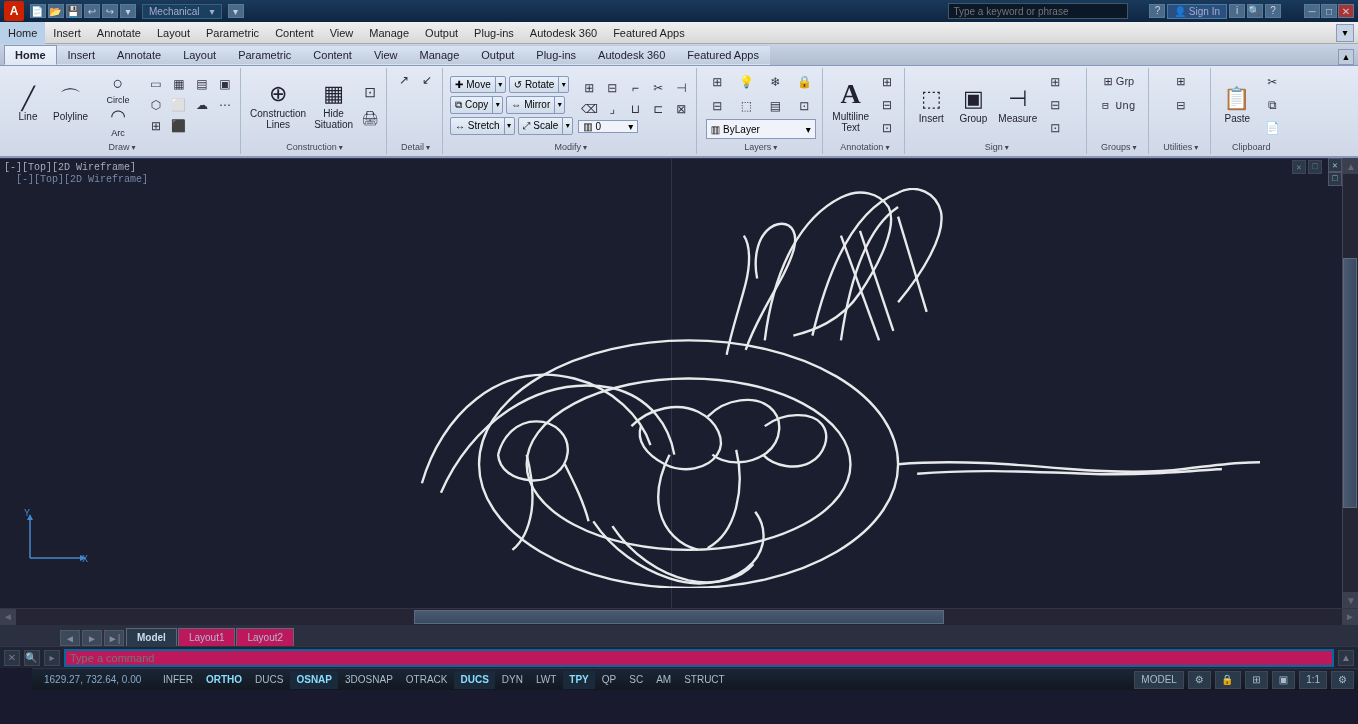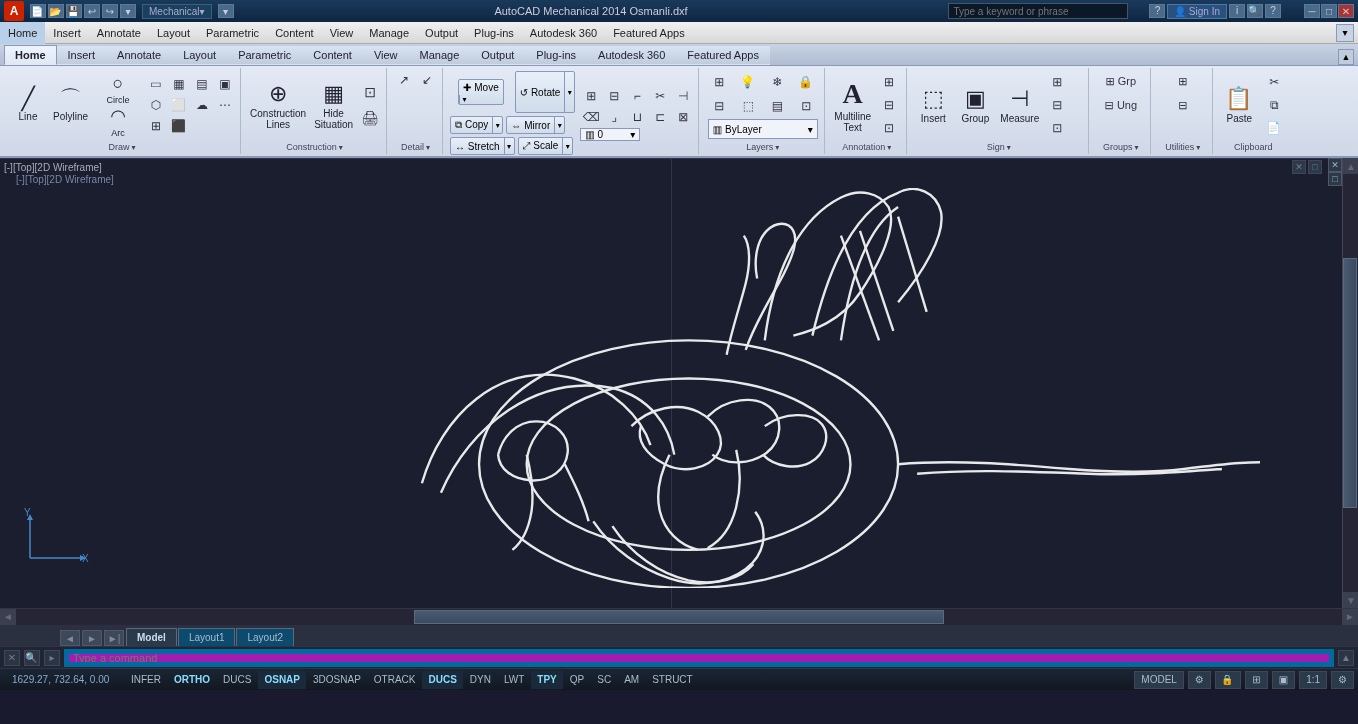--- a/index.html
+++ b/index.html
@@ -201,21 +201,21 @@
       background: #2a3040;
       display: flex;
       align-items: flex-end;
       padding-left: 60px;
       border-top: 1px solid #445;
     }
     .layout-tab-btn { width: 20px; height: 16px; background: #3a4a5a; color: #889; font-size: 10px; cursor: pointer; display: flex; align-items: center; justify-content: center; border: 1px solid #556; margin-right: 2px; }
     .layout-tab {
       height: 18px;
       padding: 0 10px;
-      background: #0c4a6e;
+      background: #be185d;
       border: 1px solid #5a6a7a;
       border-bottom: none;
       color: #aabbcc;
       font-size: 10px;
       cursor: pointer;
       display: flex;
       align-items: center;
       margin-right: 1px;
     }
     .layout-tab.active { background: #2a3a4a; color: #ccddee; font-weight: bold; }
@@ -227,37 +227,38 @@
       display: flex;
       align-items: center;
       border-top: 1px solid #334;
       gap: 4px;
       padding: 0 4px;
     }
     .cmd-btn { width: 16px; height: 16px; background: #2a3545; border: 1px solid #445; color: #778; font-size: 10px; cursor: pointer; display: flex; align-items: center; justify-content: center; }
     #cmd-input {
       flex: 1;
       height: 18px;
-      background: #a21caf;
-      border: 5px solid #0369a1;
+      background: #be185d;
+      border: 2px solid #0369a1;
       color: #aabbcc;
       font-size: 11px;
       padding: 0 4px;
     }
     .cmd-scroll-btn { width: 16px; height: 16px; background: #2a3545; border: 1px solid #445; color: #778; font-size: 10px; cursor: pointer; display: flex; align-items: center; justify-content: center; }
 
     
     #status-bar {
       height: 22px;
       background: linear-gradient(to bottom, #1a2535, #121820);
       display: flex;
       align-items: center;
       padding: 0 4px;
       gap: 1px;
       border-top: 1px solid #334;
+      margin-left: 32px;
     }
     .status-coord { color: #88aacc; font-size: 10px; padding: 0 8px; min-width: 120px; }
     .status-btn {
       padding: 1px 5px;
       font-size: 10px;
       color: #aabbcc;
       cursor: pointer;
       border: 1px solid transparent;
       height: 18px;
       display: flex;
@@ -285,28 +286,25 @@
   <div class="title-left">
     <div style="width:20px;height:20px;background:#cc2200;color:white;display:flex;align-items:center;justify-content:center;font-weight:bold;font-size:12px;border-radius:2px;">A</div>
     <div style="display:flex;gap:2px;">
       <div class="title-btn">📄</div>
       <div class="title-btn">📂</div>
       <div class="title-btn">💾</div>
       <div class="title-btn">↩</div>
       <div class="title-btn">↪</div>
       <div class="title-btn">▾</div>
     </div>
-    <div style="background:#1a4060;border:1px solid #3a6080;padding:1px 6px;font-size:10px;color:#aac;display:flex;align-items:center;gap:0;">
+    <div style="background:#1a4060;border:1px solid #3a6080;padding:1px 6px;font-size:10px;color:#aac;display:flex;align-items:center;gap:10px;">
       <span>Mechanical</span>
       <span>▾</span>
     </div>
     <div class="title-btn">▾</div>
-  </div>
-  <div class="title-center">
-    <span>AutoCAD Mechanical 2014    Osmanli.dxf</span>
   </div>
   <div class="title-right">
     <input class="search-box" placeholder="Type a keyword or phrase" style="">
     <div style="display:flex;gap:2px;margin-left:4px;">
       <div class="title-btn">?</div>
       <div style="background:#2a5080;border:1px solid #4a7aa0;padding:1px 6px;font-size:10px;color:#aac;cursor:pointer;display:flex;align-items:center;gap:2px;">
         <span>👤</span>
         <span>Sign In</span>
       </div>
       <div class="title-btn">i</div>
@@ -439,21 +437,21 @@
         <span>Detail</span>
         <span class="dropdown-arrow">▾</span>
       </div>
     </div>
 
     <div class="ribbon-group" style="min-width:200px;">
       <div class="ribbon-group-content">
         <div style="display:flex;flex-direction:column;gap:1px;">
           <div class="btn-row">
 
-            <div class="ribbon-split-btn" style="margin:9px;flex-direction:column;">
+            <div class="ribbon-split-btn" style="margin:1px;">
               <div class="main">✚ Move</div>
               <div class="arrow">▾</div>
             </div>
 
             <div class="ribbon-split-btn" style="margin:1px;">
               <div class="main">↺ Rotate</div>
               <div class="arrow">▾</div>
             </div>
           </div>
           <div class="btn-row">
@@ -577,21 +575,21 @@
       </div>
       <div class="ribbon-group-label">
         <span>Sign</span>
         <span class="dropdown-arrow">▾</span>
       </div>
     </div>
 
     <div class="ribbon-group" style="min-width:60px;">
       <div class="ribbon-group-content" style="flex-direction:column;gap:2px;">
         <div class="small-icon-btn" style="width:50px;height:22px;font-size:11px;">⊞ Grp</div>
-        <div class="small-icon-btn" style="width:50px;height:22px;font-size:11px;">⊟ Ung</div>
+        <div class="small-icon-btn" style="width:50px;height:22px;font-size:11px;font-family:Liberation Mono, monospace;">⊟ Ung</div>
       </div>
       <div class="ribbon-group-label">
         <span>Groups</span>
         <span class="dropdown-arrow">▾</span>
       </div>
     </div>
 
     <div class="ribbon-group" style="min-width:60px;">
       <div class="ribbon-group-content" style="flex-direction:column;gap:2px;">
         <div class="small-icon-btn" style="width:50px;height:22px;font-size:11px;">⊞</div>
@@ -618,21 +616,21 @@
       <div class="ribbon-group-label">
         <span>Clipboard</span>
       </div>
     </div>
 
   </div>
 </div>
 
 <div id="main-area" style="display:flex;height:450px;position:relative;background:#1a1e2e;">
 
-  <div id="drawing-canvas" style="flex:1;background:#1a1e2e;position:relative;overflow:hidden;">
+  <div id="drawing-canvas" style="flex:1;background:#1a1e2e;position:relative;overflow:hidden;font-family:Liberation Mono, monospace;">
 
     <div id="viewport-label">
       <span>[-][Top][2D Wireframe]</span>
     </div>
 
     <div style="position:absolute;top:2px;right:20px;display:flex;gap:2px;z-index:10;">
       <div style="width:14px;height:14px;background:#2a3a4a;border:1px solid #445;color:#778;font-size:9px;display:flex;align-items:center;justify-content:center;cursor:pointer;">✕</div>
       <div style="width:14px;height:14px;background:#2a3a4a;border:1px solid #445;color:#778;font-size:9px;display:flex;align-items:center;justify-content:center;cursor:pointer;">□</div>
     </div>
 

